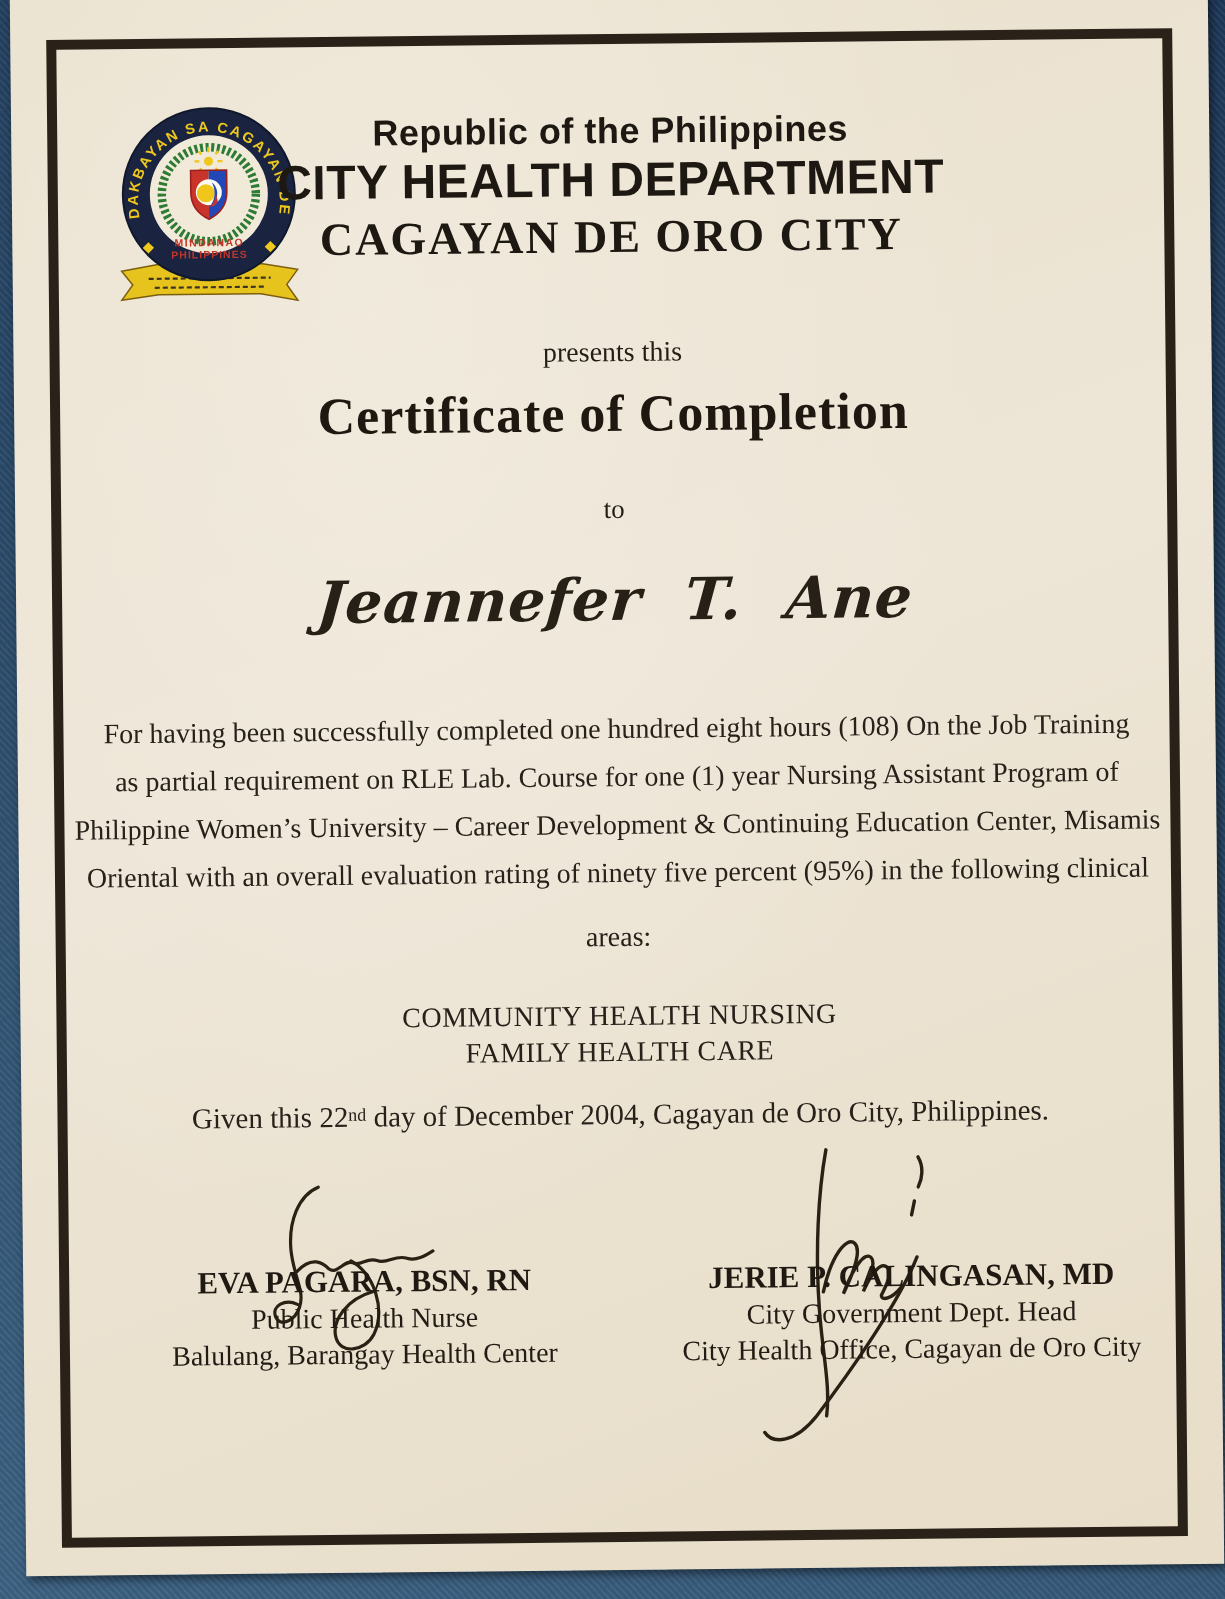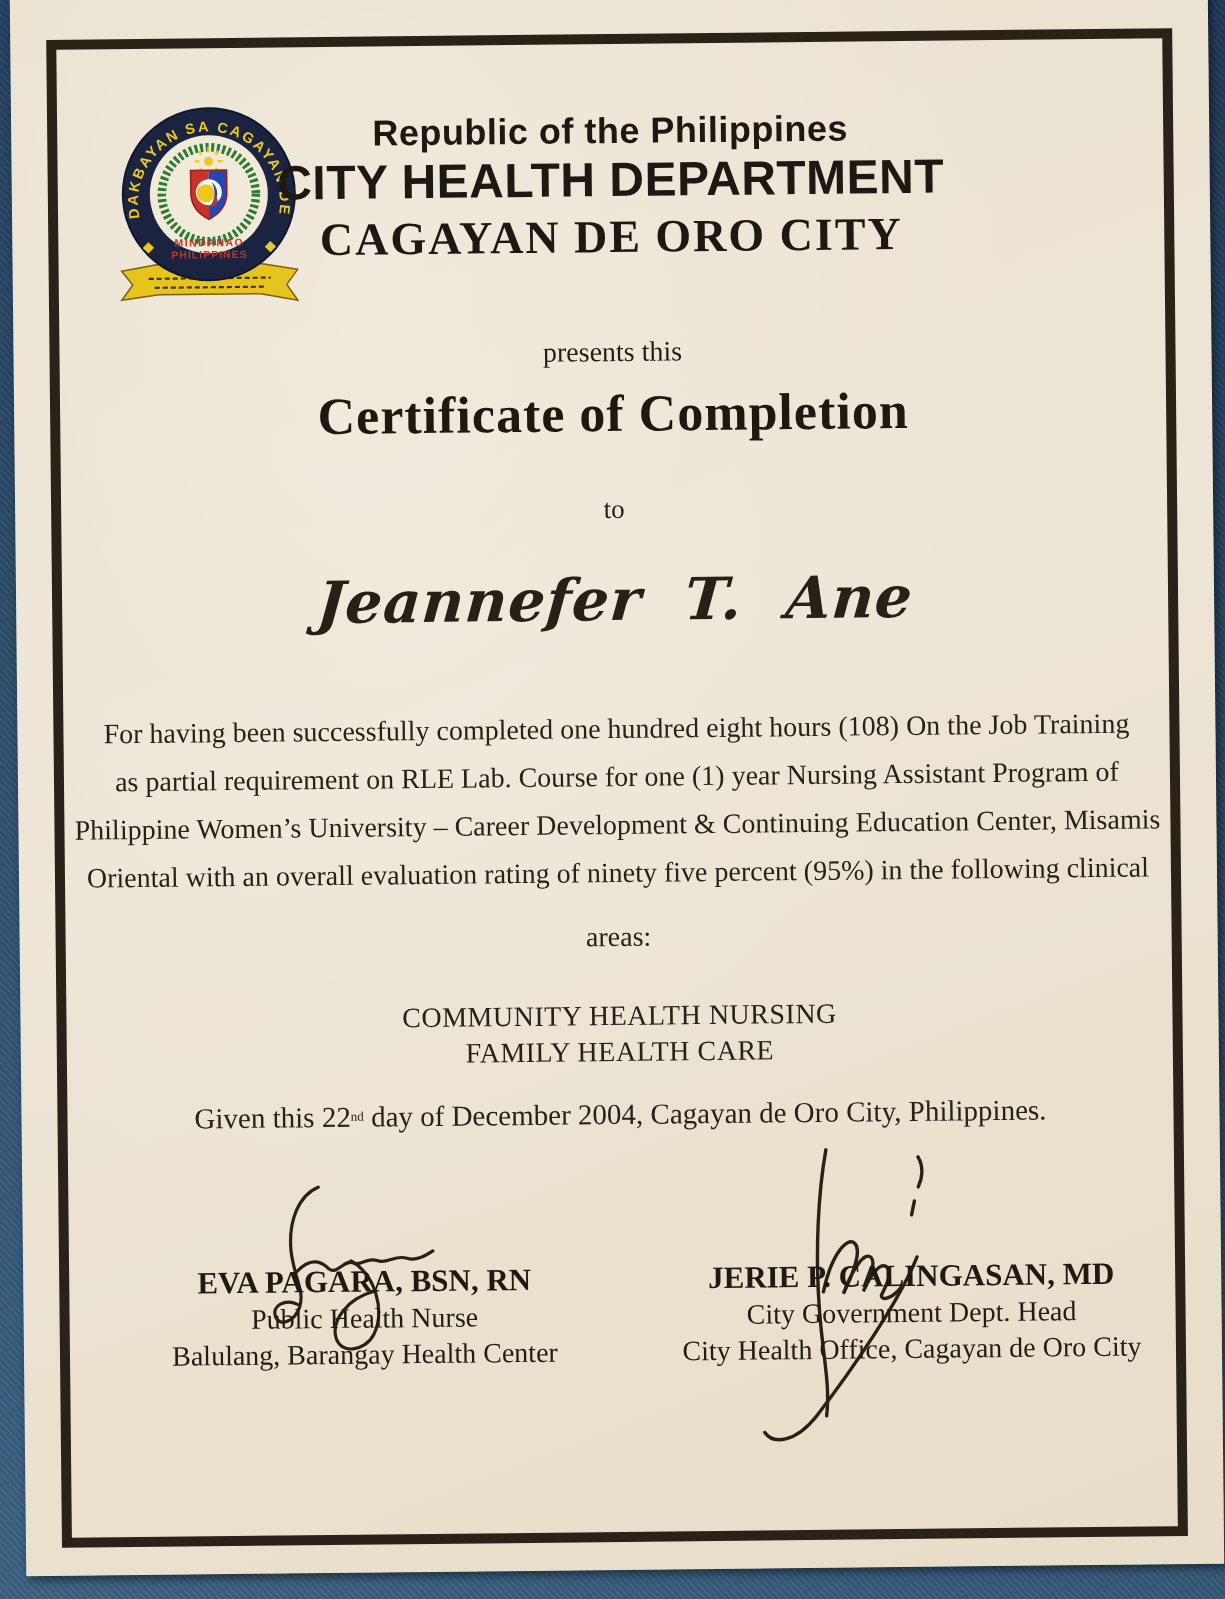--- a/index.html
+++ b/index.html
@@ -24,21 +24,21 @@
   .hdr3{top:218px;font-size:46px;font-weight:700;letter-spacing:2px;color:#1d1811;}
   .presents{top:344px;font-size:28px;}
   .title{top:392px;font-size:52px;font-weight:700;letter-spacing:1px;color:#1e1810;}
   .to{top:502px;font-size:27px;}
   .name{top:574px;font-size:58px;font-weight:700;font-style:italic;
     font-family:"DejaVu Serif",serif;word-spacing:22px;letter-spacing:1px;
     transform:skewX(-5deg);color:#262017;}
   .bodyline{font-size:28px;white-space:nowrap;color:#27211a;}
   .area{font-size:28px;letter-spacing:.5px;color:#27211a;}
   .given{top:1106px;font-size:29px;color:#27211a;}
-  .given sup{font-size:13px;vertical-align:6px;letter-spacing:0;}
+  .given sup{font-size:18px;vertical-align:6px;letter-spacing:0;}
   .sigblock{position:absolute;text-align:center;color:#231c14;}
   .sigblock .sname{font-size:31px;font-weight:700;line-height:38px;color:#1f1912;}
   .sigblock .stitle{font-size:28px;line-height:36px;}
   .sigblock .sorg{font-size:28px;line-height:36px;}
   .sigink{position:absolute;pointer-events:none;}
   svg text{font-family:"Liberation Sans",sans-serif;}
 </style>
 </head>
 <body>
 

